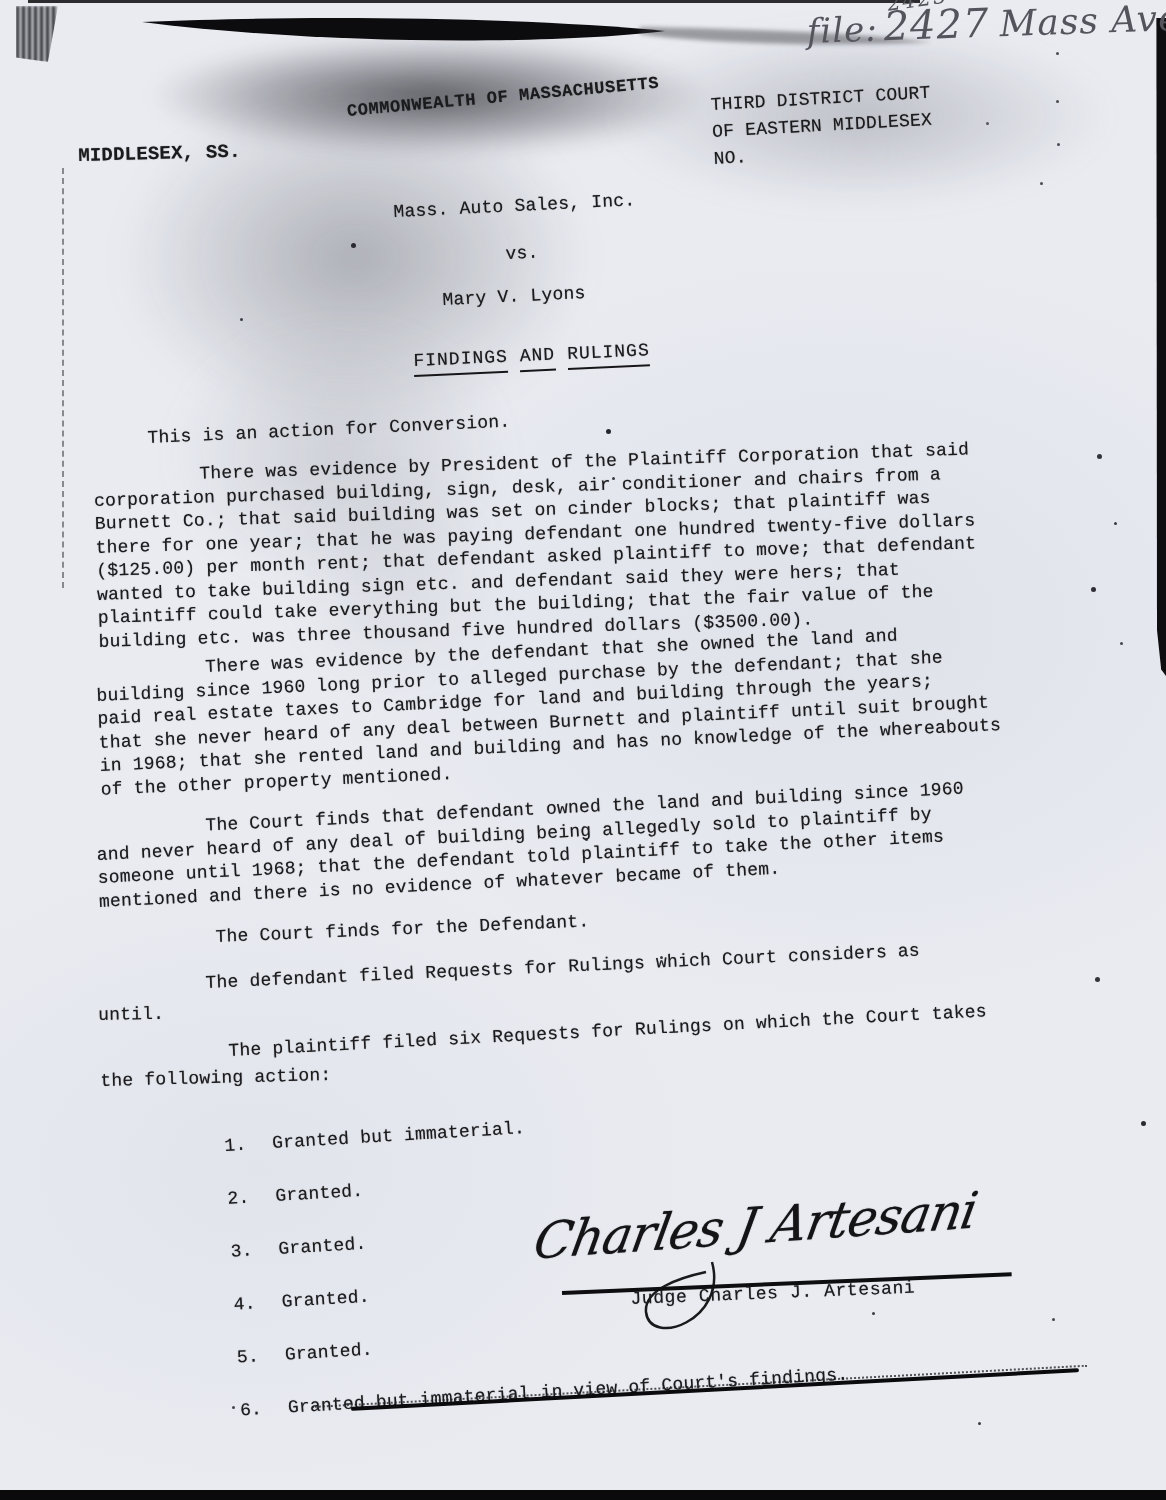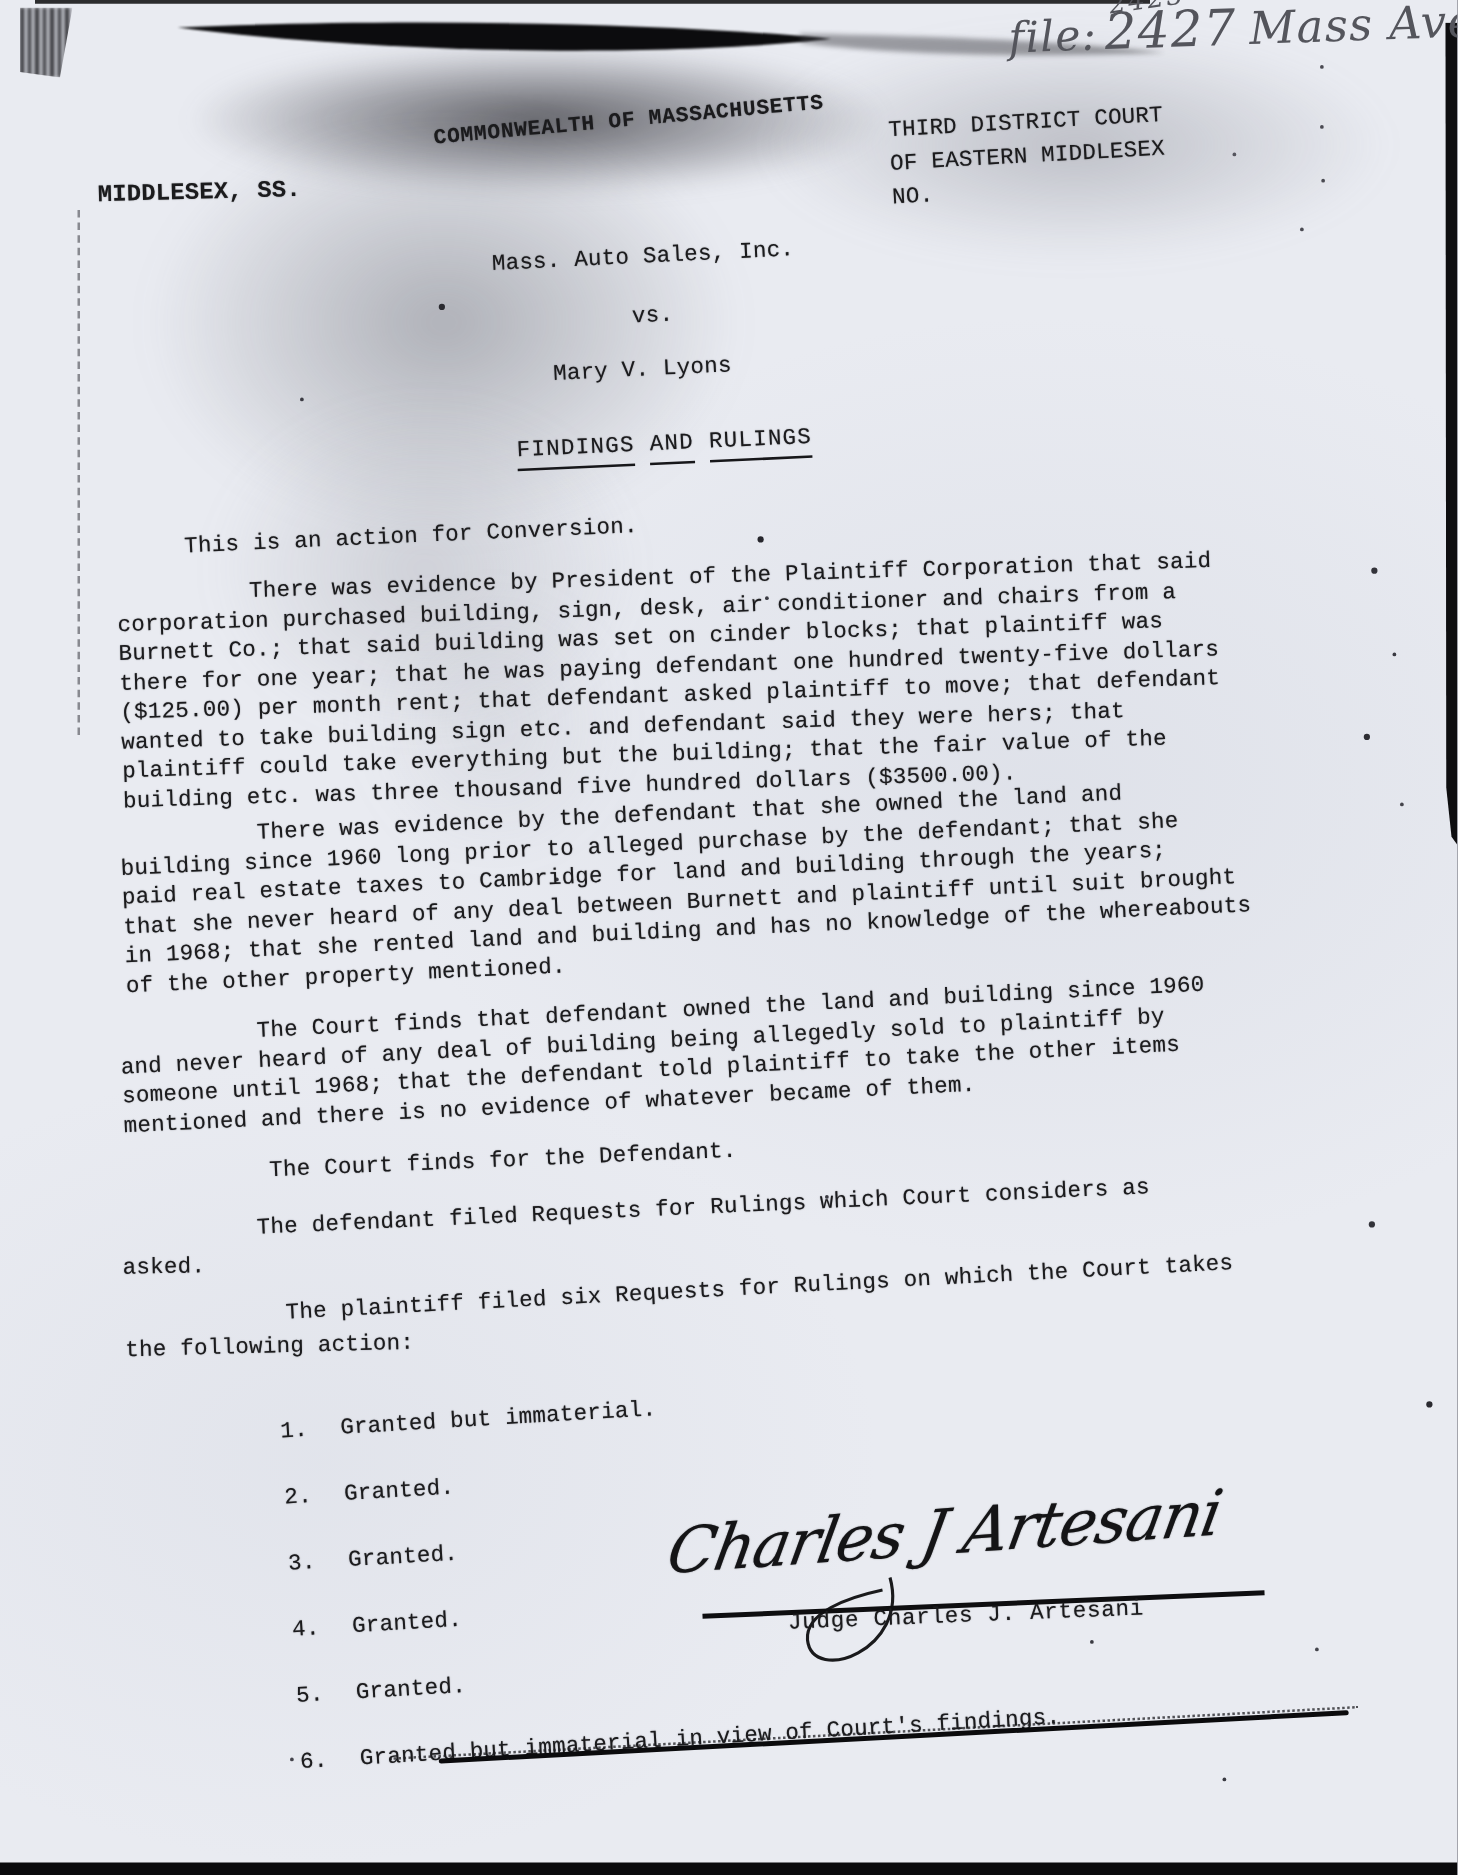--- a/index.html
+++ b/index.html
@@ -134,21 +134,21 @@
 of the other property mentioned.</div>
 
   <div class="abs tw" style="left:95px;top:820px;transform:rotate(-2.8deg);text-indent:110px;">The Court finds that defendant owned the land and building since 1960
 and never heard of any deal of building being allegedly sold to plaintiff by
 someone until 1968; that the defendant told plaintiff to take the other items
 mentioned and there is no evidence of whatever became of them.</div>
 
   <div class="abs tw" style="left:215px;top:926px;transform:rotate(-2.4deg);">The Court finds for the Defendant.</div>
 
   <div class="abs tw" style="left:205px;top:972px;transform:rotate(-2.6deg);">The defendant filed Requests for Rulings which Court considers as</div>
-  <div class="abs tw" style="left:98px;top:1004px;transform:rotate(-1deg);">asked.</div>
+  <div class="abs tw" style="left:98px;top:1004px;transform:rotate(-1deg);">until.</div>
 
   <div class="abs tw" style="left:228px;top:1040px;transform:rotate(-3deg);">The plaintiff filed six Requests for Rulings on which the Court takes</div>
   <div class="abs tw" style="left:100px;top:1070px;transform:rotate(-1.5deg);">the following action:</div>
 
   <div class="abs tw rulings">
     <div class="row"><span class="num">1.</span><span>Granted but immaterial.</span></div>
     <div class="row"><span class="num">2.</span><span>Granted.</span></div>
     <div class="row"><span class="num">3.</span><span>Granted.</span></div>
     <div class="row"><span class="num">4.</span><span>Granted.</span></div>
     <div class="row"><span class="num">5.</span><span>Granted.</span></div>

